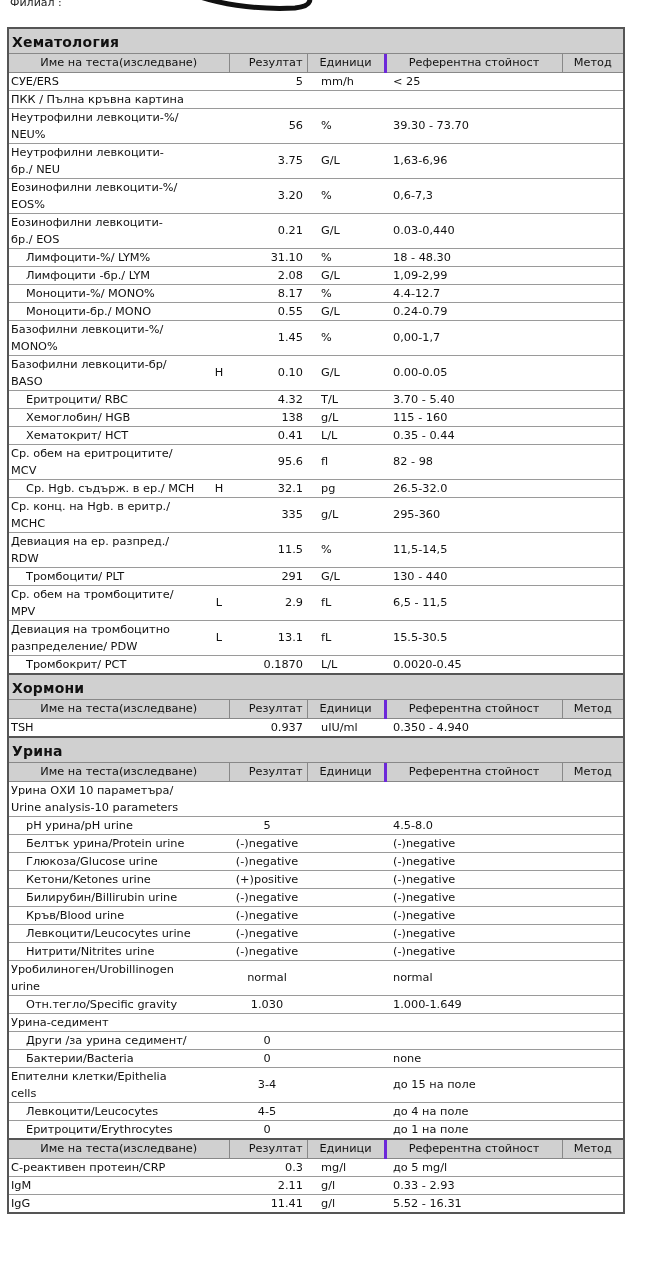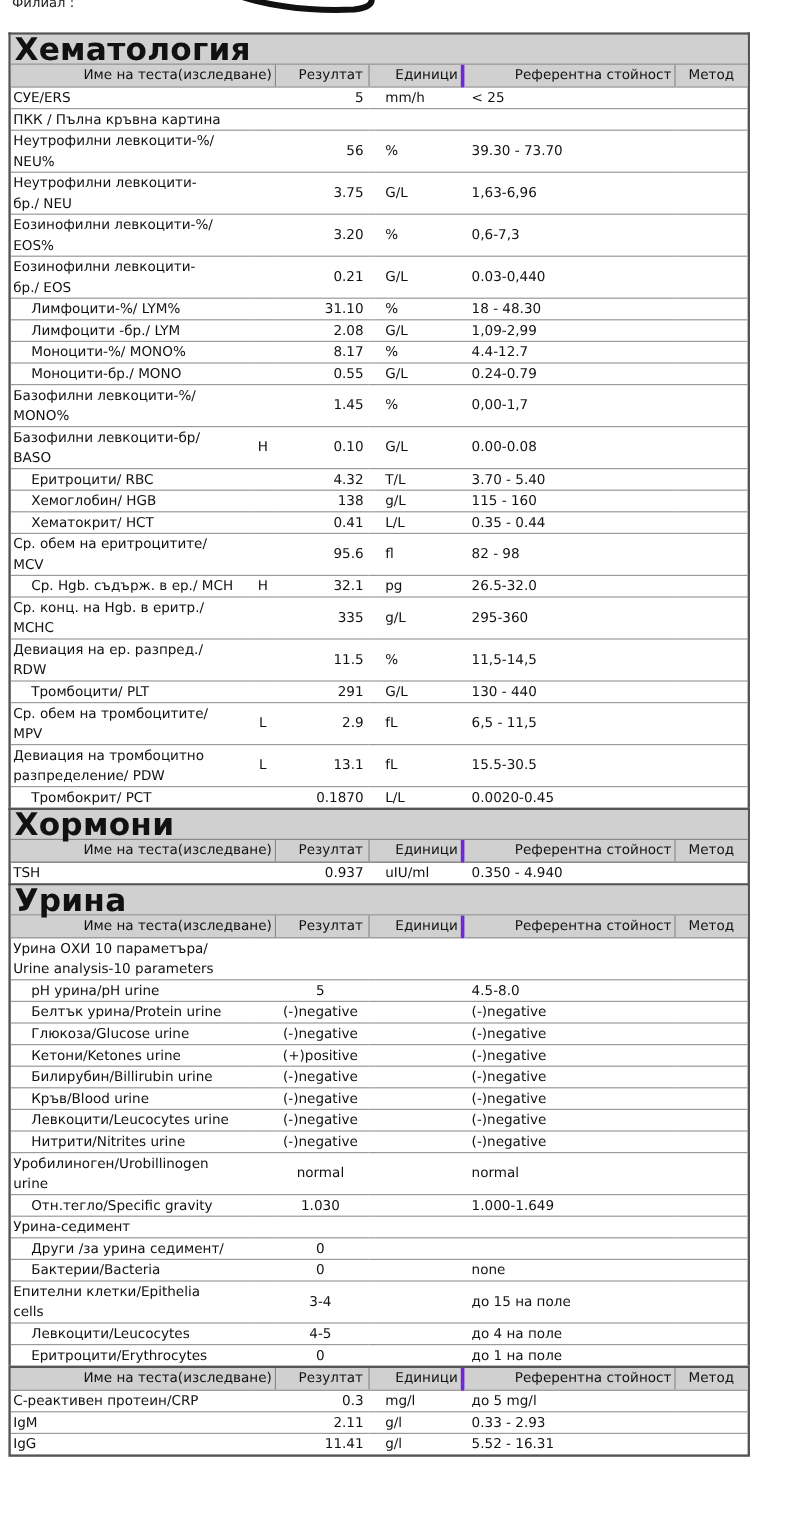--- a/index.html
+++ b/index.html
@@ -11,34 +11,34 @@
     .branch {
       position: absolute; left: 10px; top: -4px; font-size: 11px; color: #222;
     }
     .scribble { position: absolute; left: 185px; top: -10px; }
     .report {
       position: absolute; left: 7px; top: 27px; width: 618px;
     }
     .section { border: 2px solid #555; border-bottom: none; }
     .section:last-child { border-bottom: 2px solid #555; }
     .section-title {
-      background: #d0d0d0; font-weight: bold; font-size: 26px;
+      background: #d0d0d0; font-weight: bold; font-size: 14px;
       padding: 0 3px; height: 25px; line-height: 27px; border-bottom: 1px solid #888;
       letter-spacing: 0.2px;
     }
     table { width: 100%; border-collapse: collapse; table-layout: fixed; font-size: 11.3px; }
     col.c-name { width: 200px; }
     col.c-flag { width: 20px; }
     col.c-res { width: 78px; }
     col.c-unit { width: 78px; }
     col.c-ref { width: 177px; }
     col.c-meth { width: auto; }
     thead th {
       background: #d0d0d0; font-weight: normal; height: 18px; padding: 0 2px;
-      text-align: right; border-bottom: 1px solid #888; white-space: nowrap;
+      text-align: center; border-bottom: 1px solid #888; white-space: nowrap;
     }
     thead th.res { text-align: right; padding-right: 4px; border-left: 1px solid #888; }
     thead th.unit { border-left: 1px solid #888; }
     thead th.ref { border-left: 3px solid #6d28d9; }
     thead th.meth { border-left: 1px solid #888; text-align: center; }
     tbody td {
       border-bottom: 1px solid #9a9a9a; padding: 0 2px; vertical-align: middle;
       line-height: 17px; height: 18px;
     }
     tbody tr:last-child td { border-bottom: none; }
@@ -164,21 +164,21 @@
               <td class="res">1.45</td>
               <td class="unit">%</td>
               <td class="ref">0,00-1,7</td>
               <td class="meth"></td>
             </tr>
             <tr class="tall">
               <td class="name"><span class="first">Базофилни левкоцити-бр/</span><br><span>BASO</span></td>
               <td class="flag">H</td>
               <td class="res">0.10</td>
               <td class="unit">G/L</td>
-              <td class="ref">0.00-0.08</td>
+              <td class="ref">0.00-0.05</td>
               <td class="meth"></td>
             </tr>
             <tr class="">
               <td class="name indent single">Еритроцити/ RBC</td>
               <td class="flag"></td>
               <td class="res">4.32</td>
               <td class="unit">T/L</td>
               <td class="ref">3.70 - 5.40</td>
               <td class="meth"></td>
             </tr>

